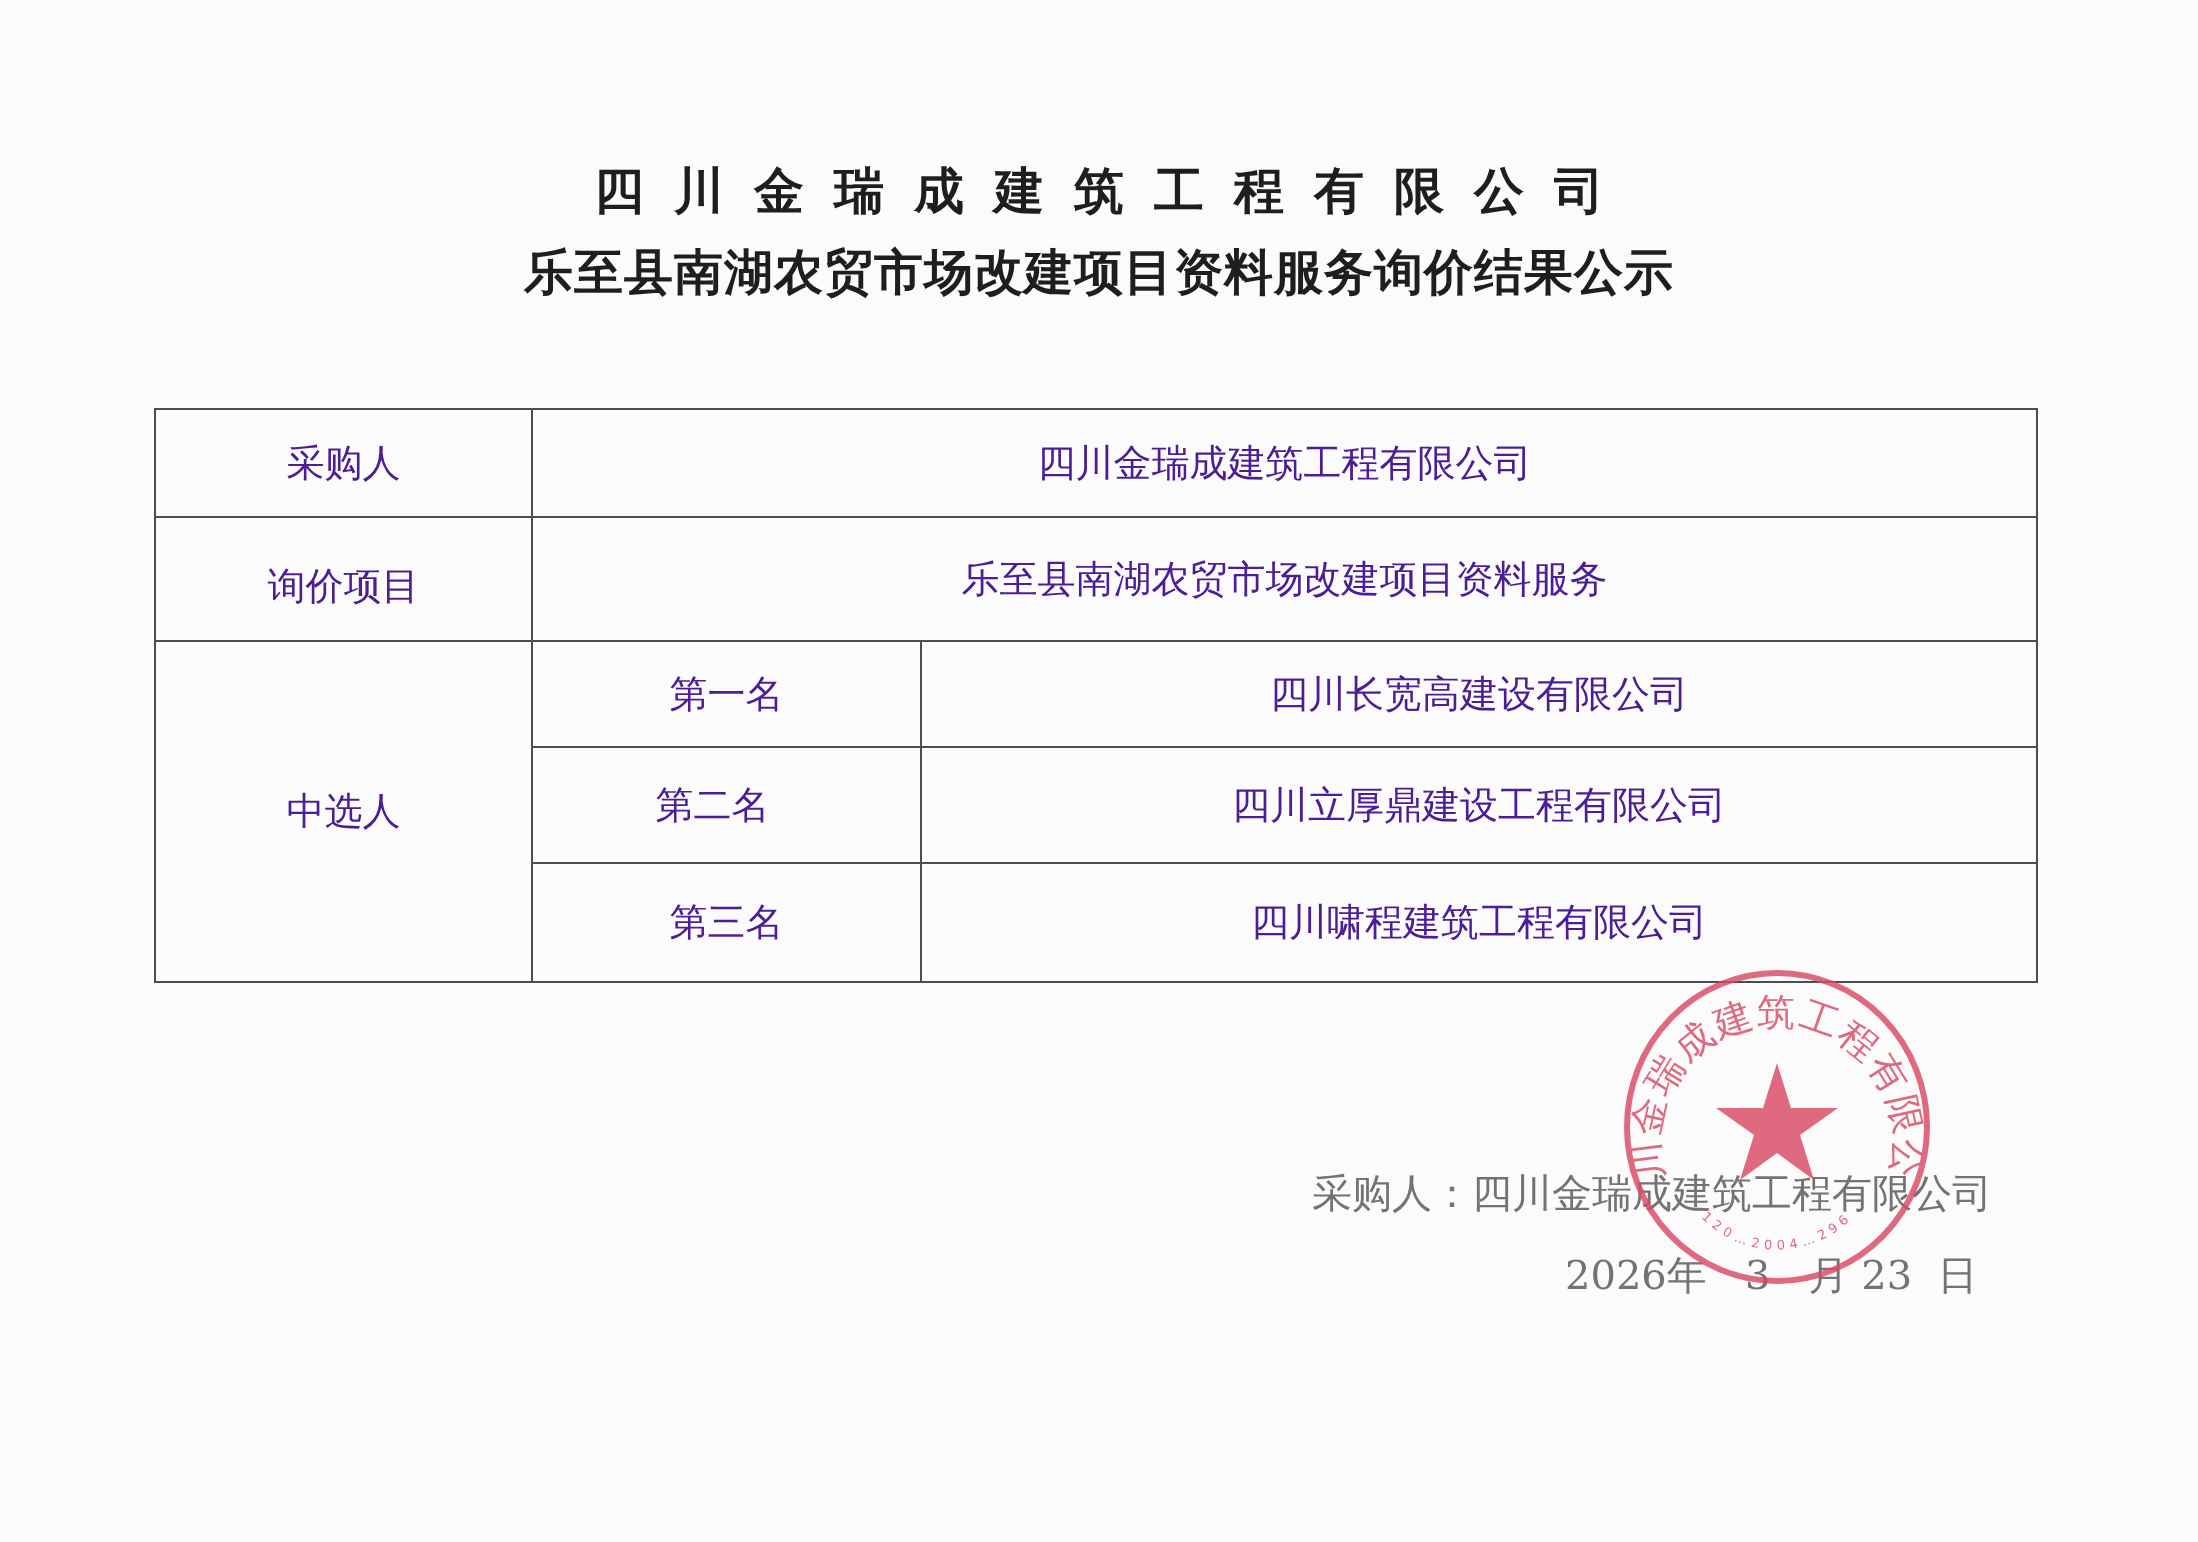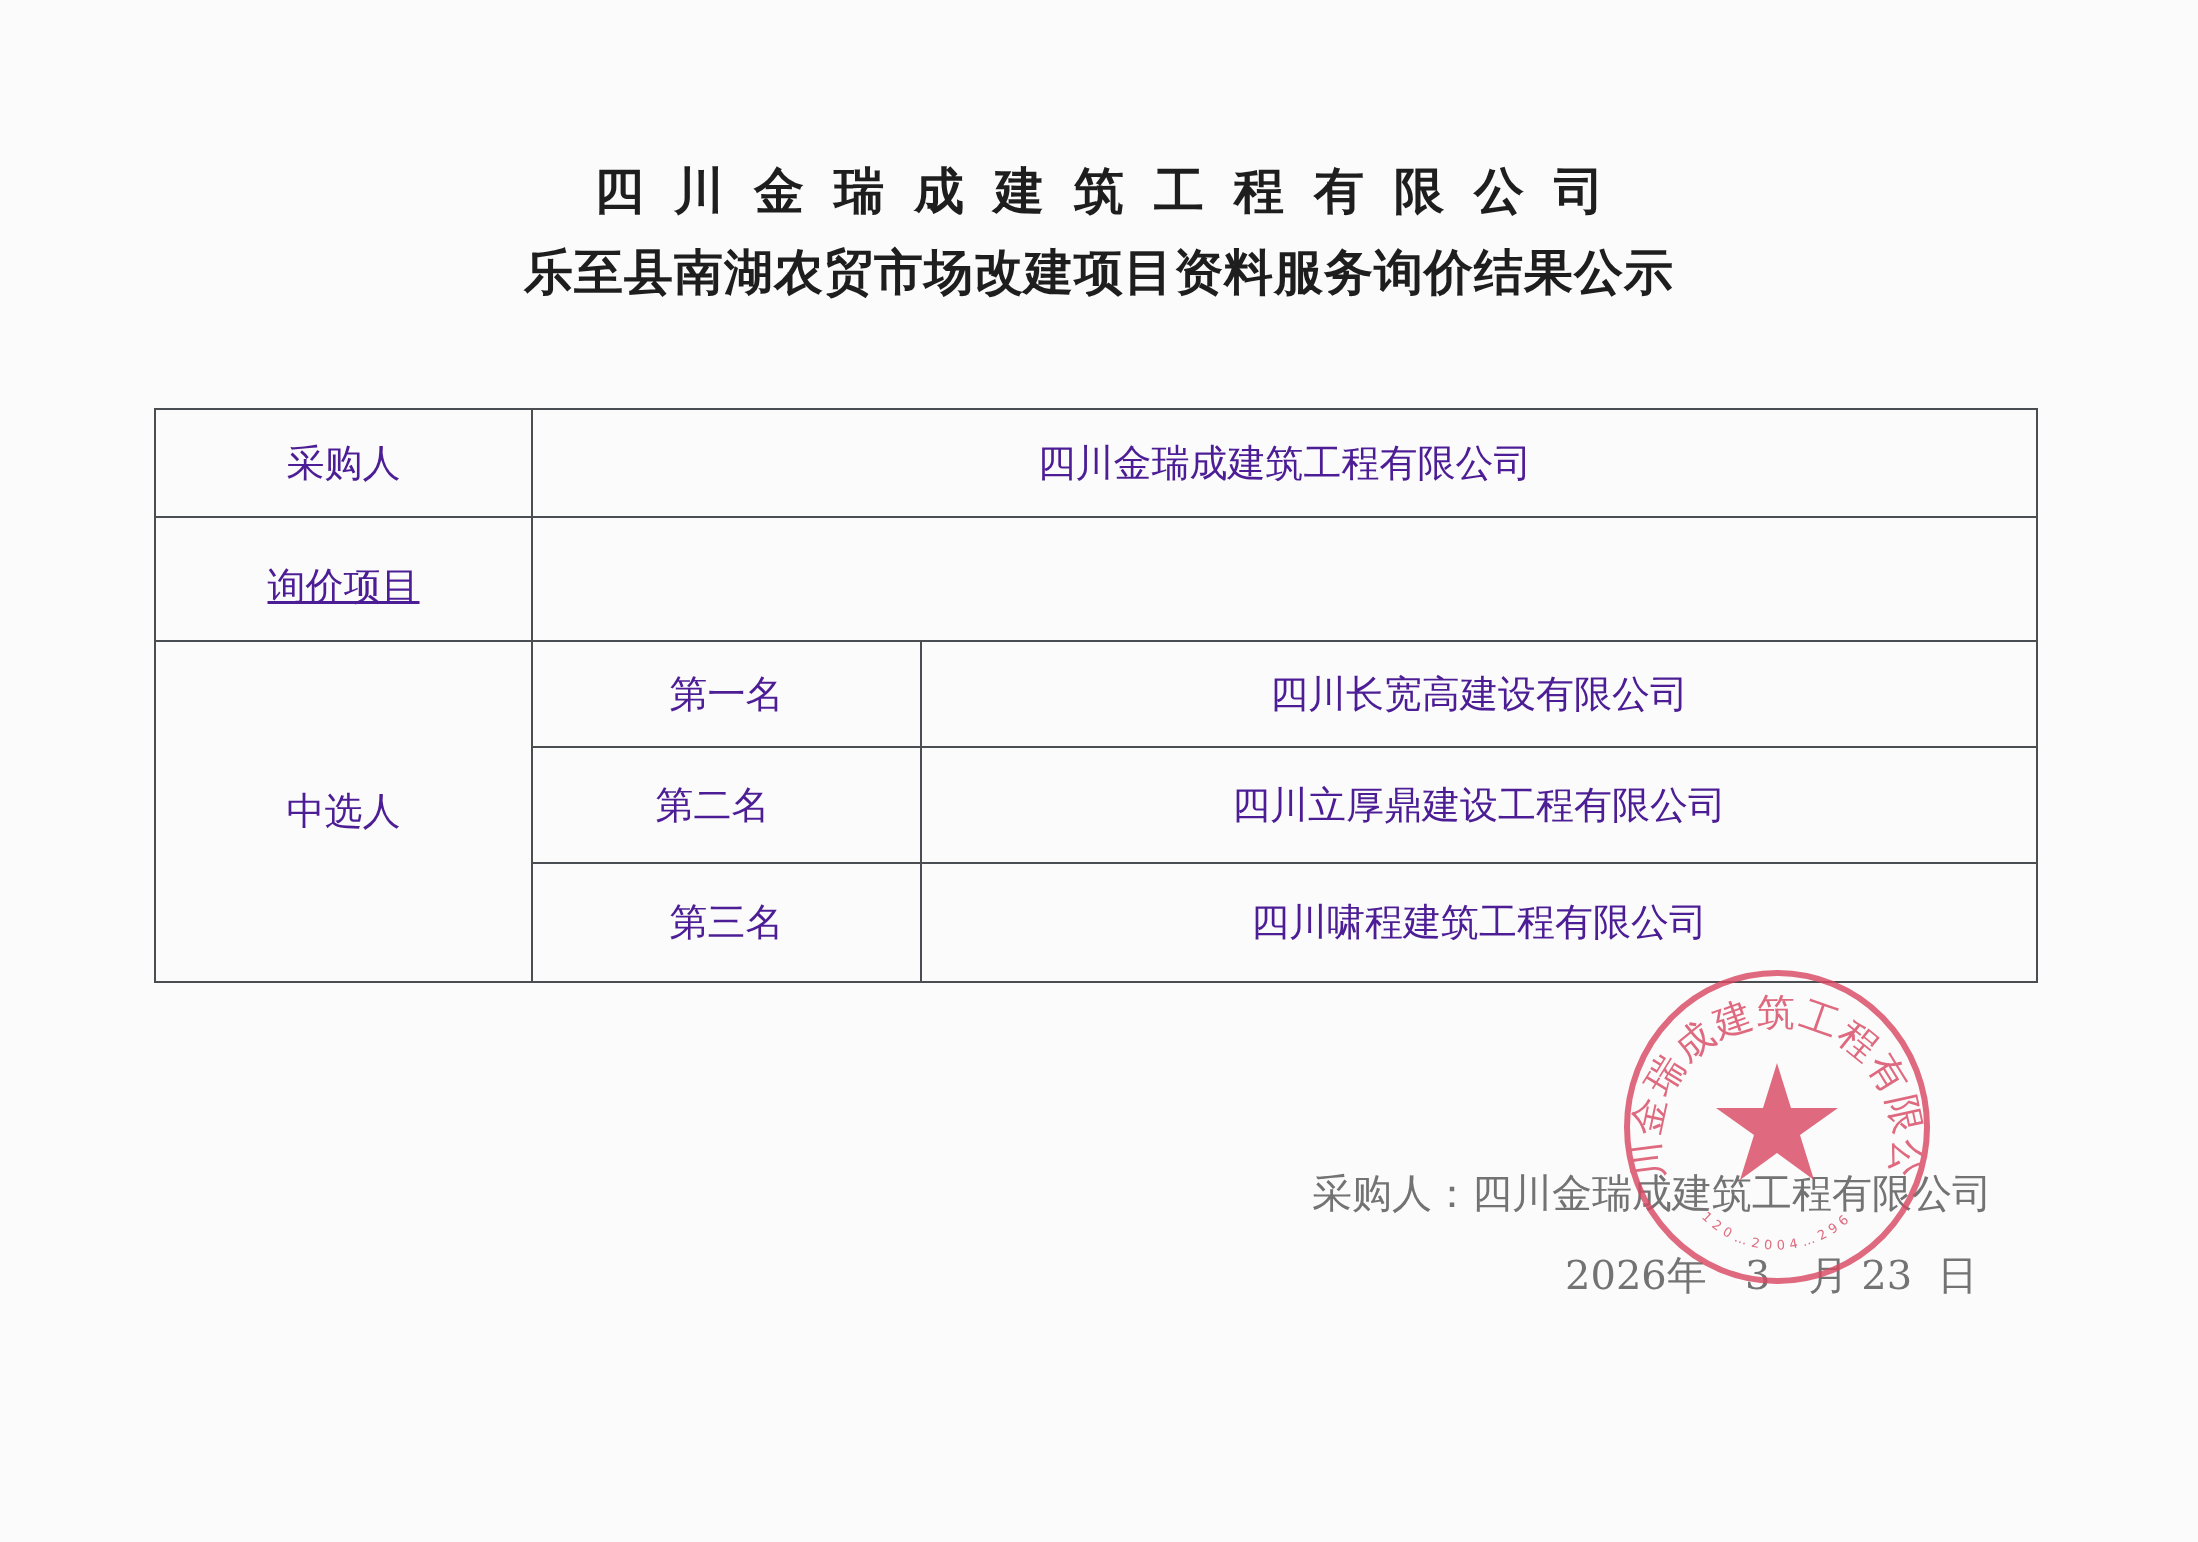--- a/index.html
+++ b/index.html
@@ -49,21 +49,22 @@
     <div class="vline" style="left:375px; top:0; height:571px;"></div>
     <div class="vline" style="left:764px; top:231px; height:340px;"></div>
     <div class="hline" style="left:0; top:106px; width:1880px;"></div>
     <div class="hline" style="left:0; top:230px; width:1880px;"></div>
     <div class="hline" style="left:375px; top:336px; width:1505px;"></div>
     <div class="hline" style="left:375px; top:452px; width:1505px;"></div>
 
     <div class="cell" style="left:0; top:0; width:375px; height:106px;">采购人</div>
     <div class="cell" style="left:377px; top:0; width:1503px; height:106px;">四川金瑞成建筑工程有限公司</div>
 
-    <div class="cell" style="left:0; top:108px; width:375px; height:136px;text-decoration:underline;">询价项目</div>
+    <div class="cell" style="left:0; top:108px; width:375px; height:136px;">询价项目</div>
+    <div class="cell" style="left:377px; top:108px; width:1503px; height:122px;">乐至县南湖农贸市场改建项目资料服务</div>
 
     <div class="cell" style="left:0; top:232px; width:375px; height:339px;">中选人</div>
 
     <div class="cell" style="left:377px; top:232px; width:387px; height:104px;">第一名</div>
     <div class="cell" style="left:766px; top:232px; width:1114px; height:104px;">四川长宽高建设有限公司</div>
 
     <div class="cell" style="left:357px; top:338px; width:387px; height:114px;padding-left:12px;">第二名</div>
     <div class="cell" style="left:766px; top:338px; width:1114px; height:114px;">四川立厚鼎建设工程有限公司</div>
 
     <div class="cell" style="left:377px; top:454px; width:387px; height:117px;">第三名</div>

